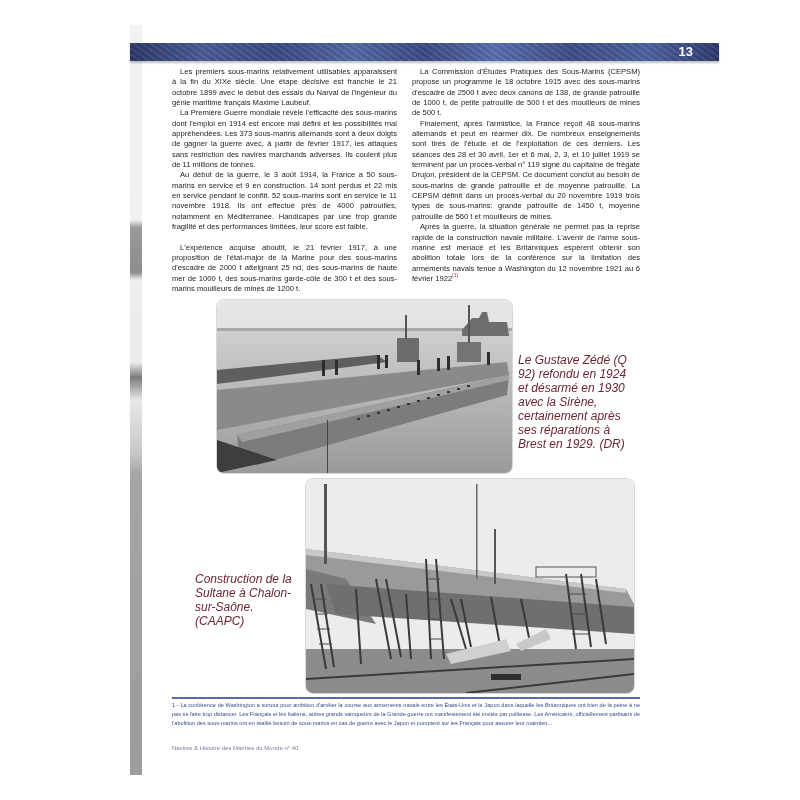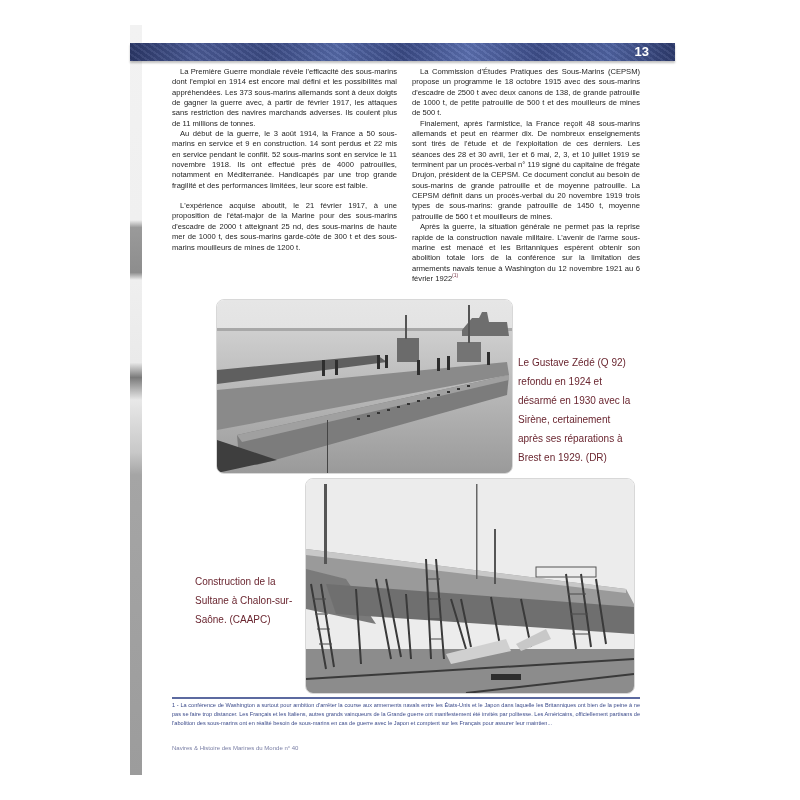--- a/index.html
+++ b/index.html
@@ -8,59 +8,61 @@
   .page { position: absolute; left: 130px; top: 25px; width: 545px; height: 750px; background: #ffffff; }
 
   
   .gutter { position: absolute; left: 130px; top: 25px; width: 12px; height: 750px;
     background: linear-gradient(to bottom, #f2f2f2 0%, #f0f0f0 26%, #9a9a9a 27%, #8d8d8d 33%, #efefef 34%, #eaeaea 45%, #7a7a7a 47%, #e8e8e8 50%, #c8c8c8 57%, #a5a5a5 60%, #9c9c9c 100%);
   }
 
   .header-band { position: absolute; left: 130px; top: 43px; width: 545px; height: 18px;
     background: linear-gradient(90deg, #2b3767 0%, #4a5a94 12%, #3b4a82 25%, #5468a6 38%, #3a4a84 50%, #5a6eae 62%, #3d4d88 75%, #4e62a0 88%, #2d3a6c 100%);
     box-shadow: 0 2px 2px rgba(0,0,0,0.25);
+    padding-left: 44px;
   }
   .header-band::after { content: ""; position: absolute; inset: 0;
     background: repeating-linear-gradient(35deg, rgba(255,255,255,0.06) 0 2px, rgba(0,0,0,0.06) 2px 5px);
   }
   .page-number { position: absolute; right: 26px; top: 0; height: 18px; line-height: 18px;
     color: #ffffff; font-weight: bold; font-size: 13px; z-index: 2; font-family: "Liberation Sans", sans-serif; }
 
   .col { position: absolute; font-size: 7.6px; line-height: 10.35px; color: #1d1d1d; text-align: justify; }
   .col p { margin: 0; text-indent: 8px; }
   .col p.gap { margin-top: 10px; }
   .col-left { left: 172px; top: 67px; width: 225px; }
   .col-right { left: 412px; top: 67px; width: 228px; }
   .col sup { font-size: 5px; vertical-align: super; line-height: 0; }
   .col sup.ref { color: #7a3a4a; }
 
   .photo { position: absolute; border-radius: 8px; overflow: hidden; border: 1px solid #d8d8d8; }
   .photo-1 { left: 216px; top: 299px; width: 295px; height: 173px; }
   .photo-2 { left: 305px; top: 478px; width: 328px; height: 214px; }
 
-  .caption { position: absolute; font-size: 10px; line-height: 19px; color: #6a2630; }
+  .caption { position: absolute; font-style: italic; font-size: 12px; line-height: 14px; color: #6a2630; }
   .caption-1 { left: 518px; top: 353px; width: 120px; text-align: left; }
   .caption-2 { left: 195px; top: 572px; width: 105px; }
 
   .footnote-rule { position: absolute; left: 172px; top: 697px; width: 468px; height: 2px; background: #5c6aa0; }
   .footnote { position: absolute; left: 172px; top: 701px; width: 468px; font-size: 5.6px; line-height: 9px; color: #3b4a8a; text-align: justify; }
 
   .running-footer { position: absolute; left: 172px; top: 745px; font-size: 6px; color: #7a7fa5; }
 </style>
 </head>
 <body>
 
 <div class="page"></div>
 <div class="gutter"></div>
 
 <div class="header-band">
   <span class="page-number">13</span>
 </div>
 
 <div class="col col-left">
+  <p>Les premiers sous-marins relativement utilisables apparaissent à la fin du XIXe siècle. Une étape décisive est franchie le 21 octobre 1899 avec le début des essais du Narval de l'ingénieur du génie maritime français Maxime Laubeuf.</p>
   <p>La Première Guerre mondiale révèle l'efficacité des sous-marins dont l'emploi en 1914 est encore mal défini et les possibilités mal appréhendées. Les 373 sous-marins allemands sont à deux doigts de gagner la guerre avec, à partir de février 1917, les attaques sans restriction des navires marchands adverses. Ils coulent plus de 11 millions de tonnes.</p>
   <p>Au début de la guerre, le 3 août 1914, la France a 50 sous-marins en service et 9 en construction. 14 sont perdus et 22 mis en service pendant le conflit. 52 sous-marins sont en service le 11 novembre 1918. Ils ont effectué près de 4000 patrouilles, notamment en Méditerranée. Handicapés par une trop grande fragilité et des performances limitées, leur score est faible.</p>
   <p class="gap">L'expérience acquise aboutit, le 21 février 1917, à une proposition de l'état-major de la Marine pour des sous-marins d'escadre de 2000 t atteignant 25 nd, des sous-marins de haute mer de 1000 t, des sous-marins garde-côte de 300 t et des sous-marins mouilleurs de mines de 1200 t.</p>
 </div>
 
 <div class="col col-right">
   <p>La Commission d'Études Pratiques des Sous-Marins (CEPSM) propose un programme le 18 octobre 1915 avec des sous-marins d'escadre de 2500 t avec deux canons de 138, de grande patrouille de 1000 t, de petite patrouille de 500 t et des mouilleurs de mines de 500 t.</p>
   <p>Finalement, après l'armistice, la France reçoit 48 sous-marins allemands et peut en réarmer dix. De nombreux enseignements sont tirés de l'étude et de l'exploitation de ces derniers. Les séances des 28 et 30 avril, 1er et 6 mai, 2, 3, et 10 juillet 1919 se terminent par un procès-verbal n° 119 signé du capitaine de frégate Drujon, président de la CEPSM. Ce document conclut au besoin de sous-marins de grande patrouille et de moyenne patrouille. La CEPSM définit dans un procès-verbal du 20 novembre 1919 trois types de sous-marins: grande patrouille de 1450 t, moyenne patrouille de 560 t et mouilleurs de mines.</p>
   <p><span>Après la guerre, la situation générale ne permet pas la reprise rapide de la construction navale militaire. L'avenir de l'arme sous-marine est menacé et les Britanniques espèrent obtenir son abolition totale lors de la conférence sur la limitation des armements navals tenue à Washington du 12 novembre 1921 au 6 février 1922</span><sup class="ref">(1)</sup></p>
 </div>

